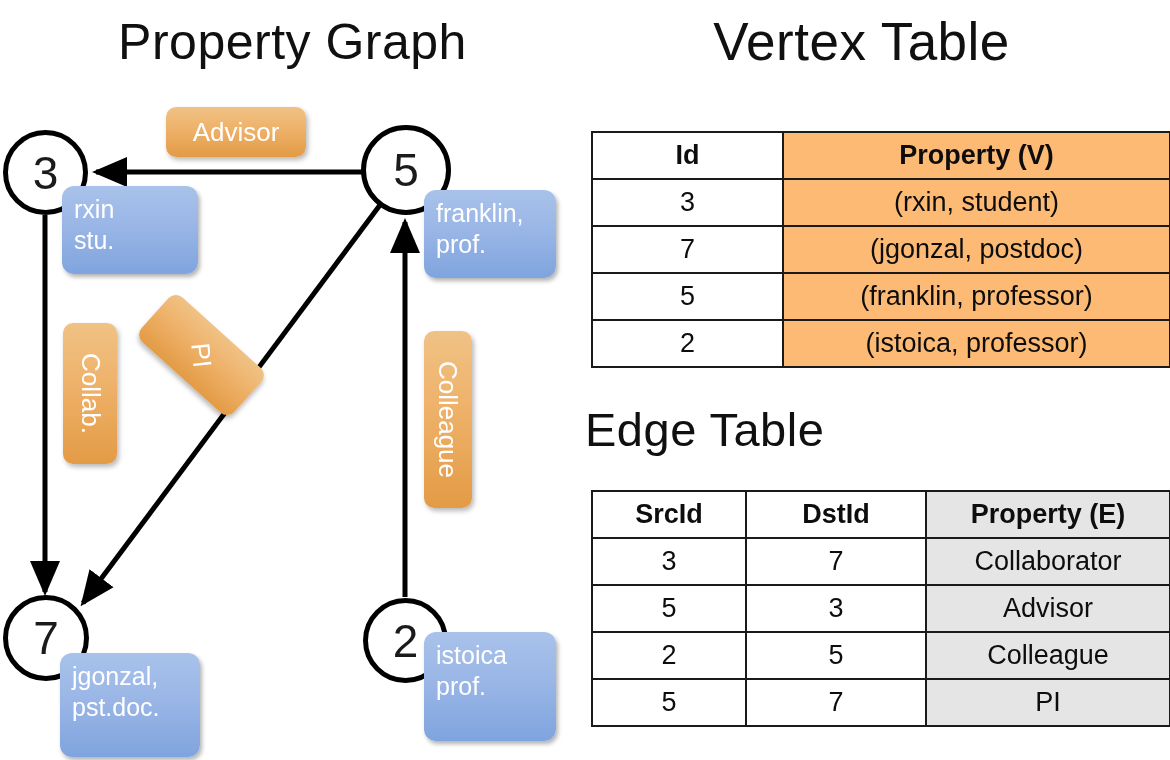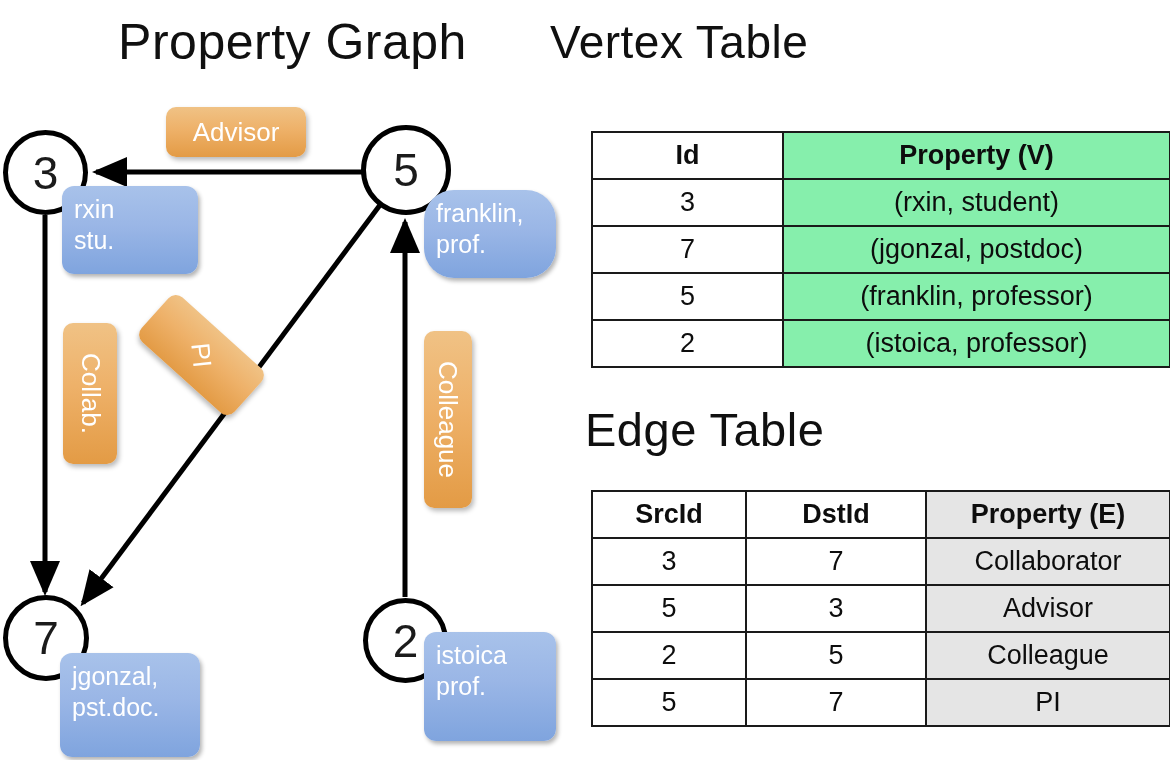--- a/index.html
+++ b/index.html
@@ -25,22 +25,23 @@
     letter-spacing: 0.5px;
     white-space: nowrap;
   }
   #title-property-graph {
     left: 0; top: 12px; width: 585px;
     text-align: center;
     font-size: 50px;
     line-height: 60px;
   }
   #title-vertex-table {
-    left: 550px; top: 12px; width: 585px;
-    font-size: 46px;
+    left: 569px; top: 12px; width: 585px;
+    text-align: center;
+    font-size: 53px;
     line-height: 60px;
   }
   #title-edge-table {
     left: 585px; top: 400px; width: 585px;
     text-align: left;
     font-size: 47px;
     line-height: 60px;
   }
 
   
@@ -123,21 +124,21 @@
     color: #0d0d0d;
     box-sizing: border-box;
   }
   .data-table th {
     font-weight: 700;
     font-size: 27px;
   }
   #vertex-table { left: 591px; top: 105px; width: 578px; margin-top: 26px; }
   #vertex-table col.c-id   { width: 191px; }
   #vertex-table col.c-prop { width: 387px; }
-  .cell-blue { background: #86efac; }
+  .cell-blue { background: #fdba74; }
 
   #edge-table { left: 591px; top: 490px; width: 578px; }
   #edge-table col.c-src  { width: 154px; }
   #edge-table col.c-dst  { width: 180px; }
   #edge-table col.c-prop { width: 244px; }
   .cell-peach { background: #e5e5e5; }
 </style>
 </head>
 <body>
 
@@ -175,21 +176,21 @@
     <span>7</span>
   </div>
   <div class="vertex-circle" style="left:363px; top:598px; width:85px; height:85px;">
     <span>2</span>
   </div>
 
   <div class="prop-box" style="left:62px;  top:186px; width:136px; height:88px;">
     <div>rxin</div>
     <div>stu.</div>
   </div>
-  <div class="prop-box" style="left:424px; top:190px; width:132px; height:88px;border-radius:30px;">
+  <div class="prop-box" style="left:424px; top:190px; width:132px; height:88px;">
     <div>franklin,</div>
     <div>prof.</div>
   </div>
   <div class="prop-box" style="left:60px;  top:653px; width:140px; height:104px;">
     <div>jgonzal,</div>
     <div>pst.doc.</div>
   </div>
   <div class="prop-box" style="left:424px; top:632px; width:132px; height:109px;">
     <div>istoica</div>
     <div>prof.</div>

